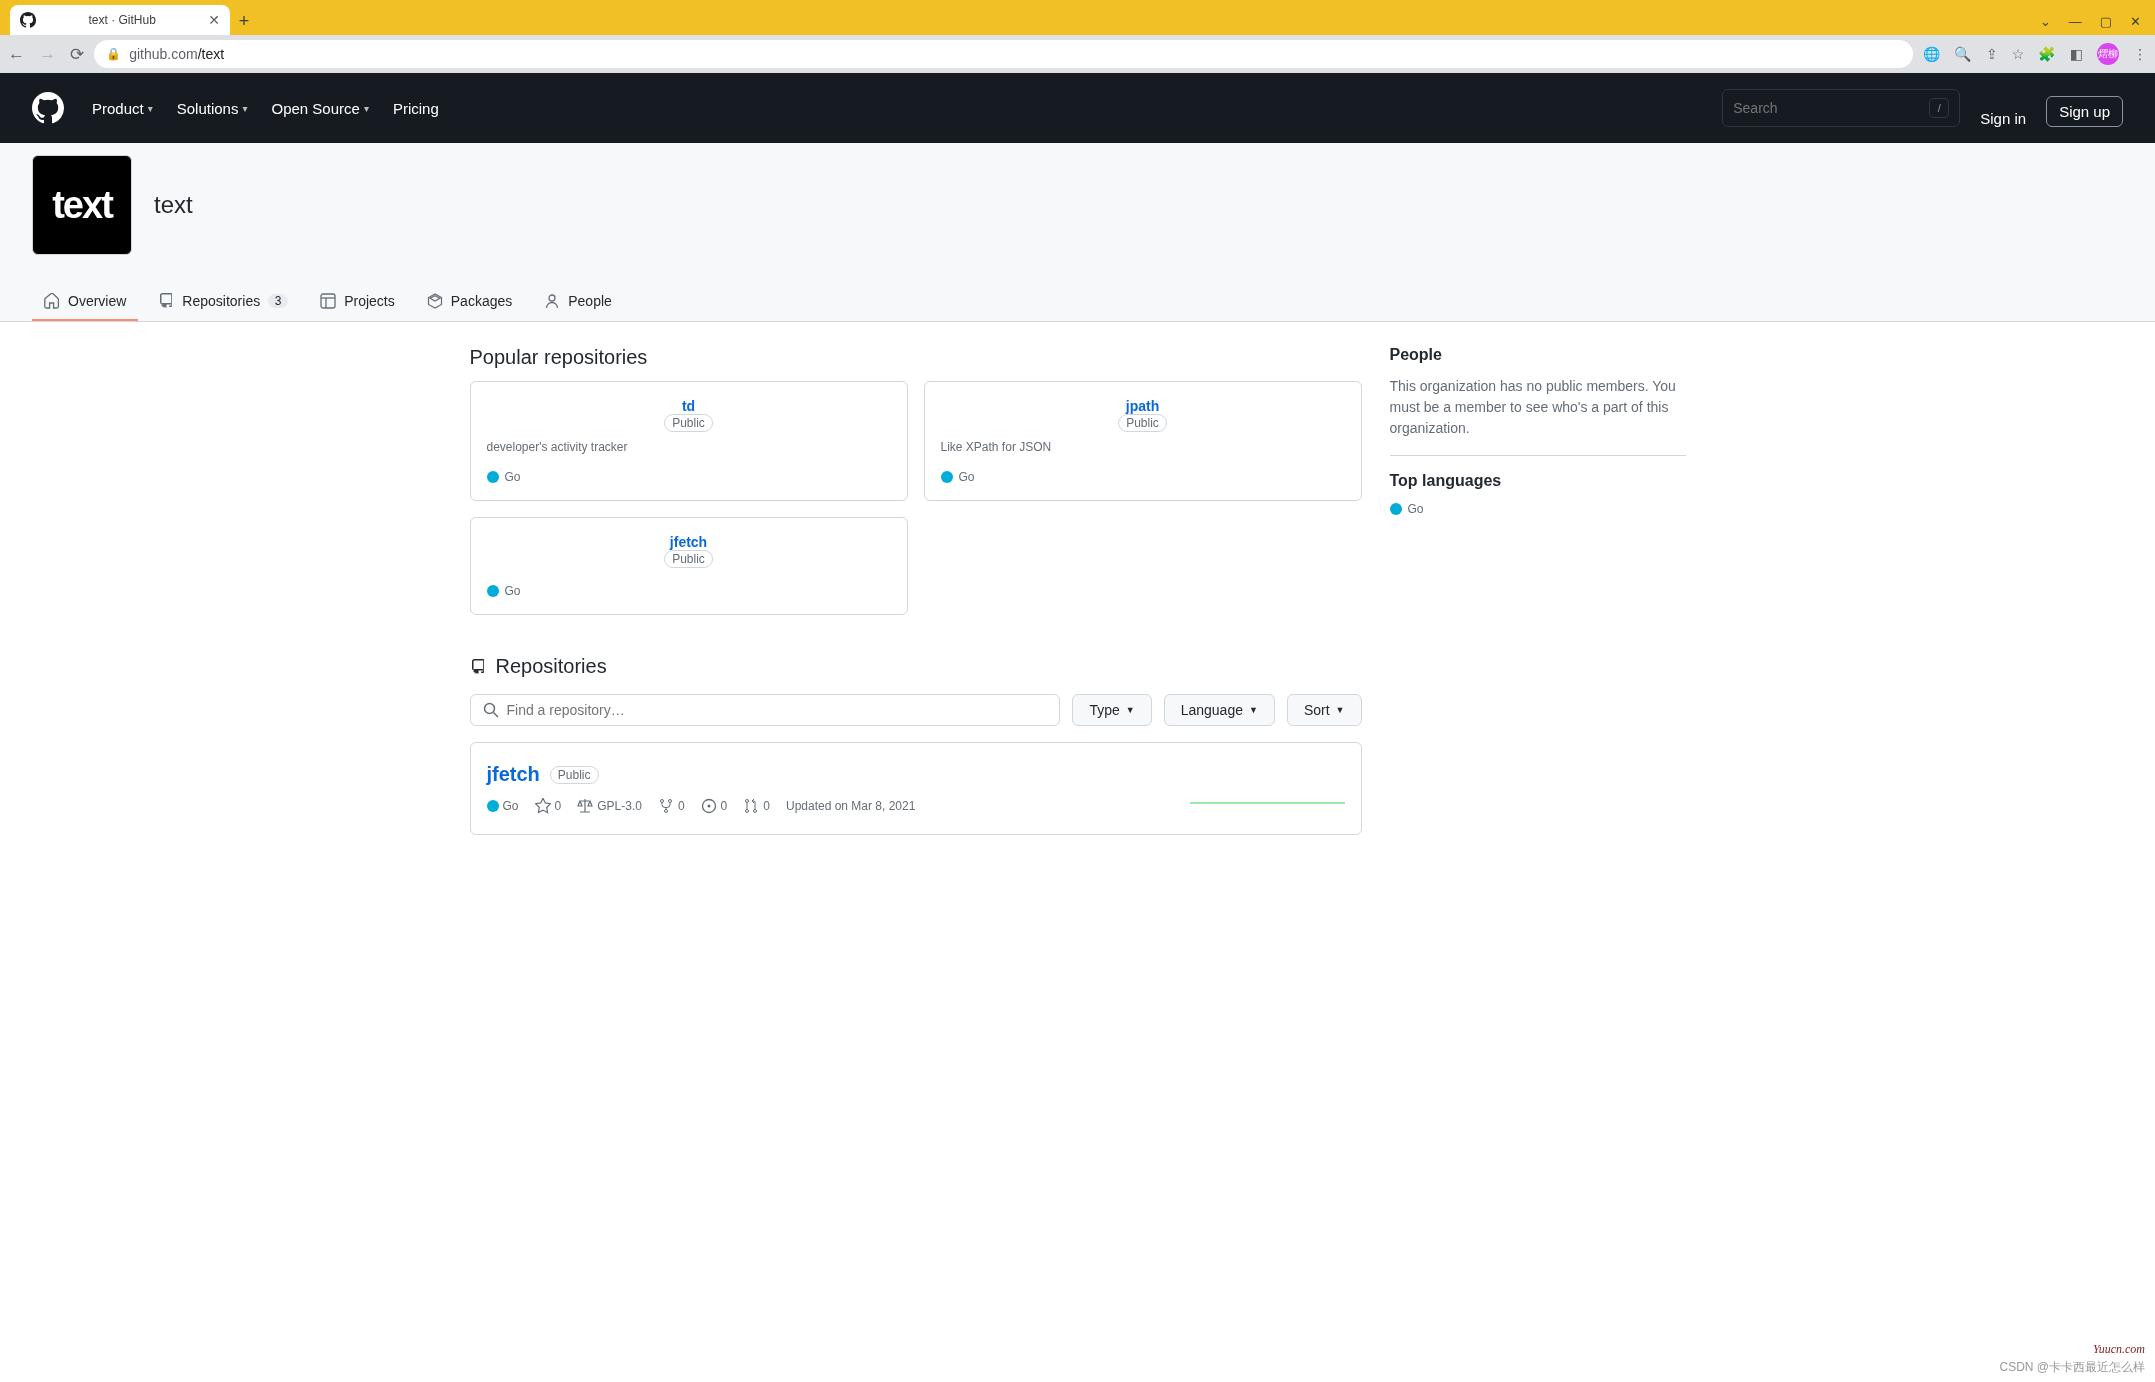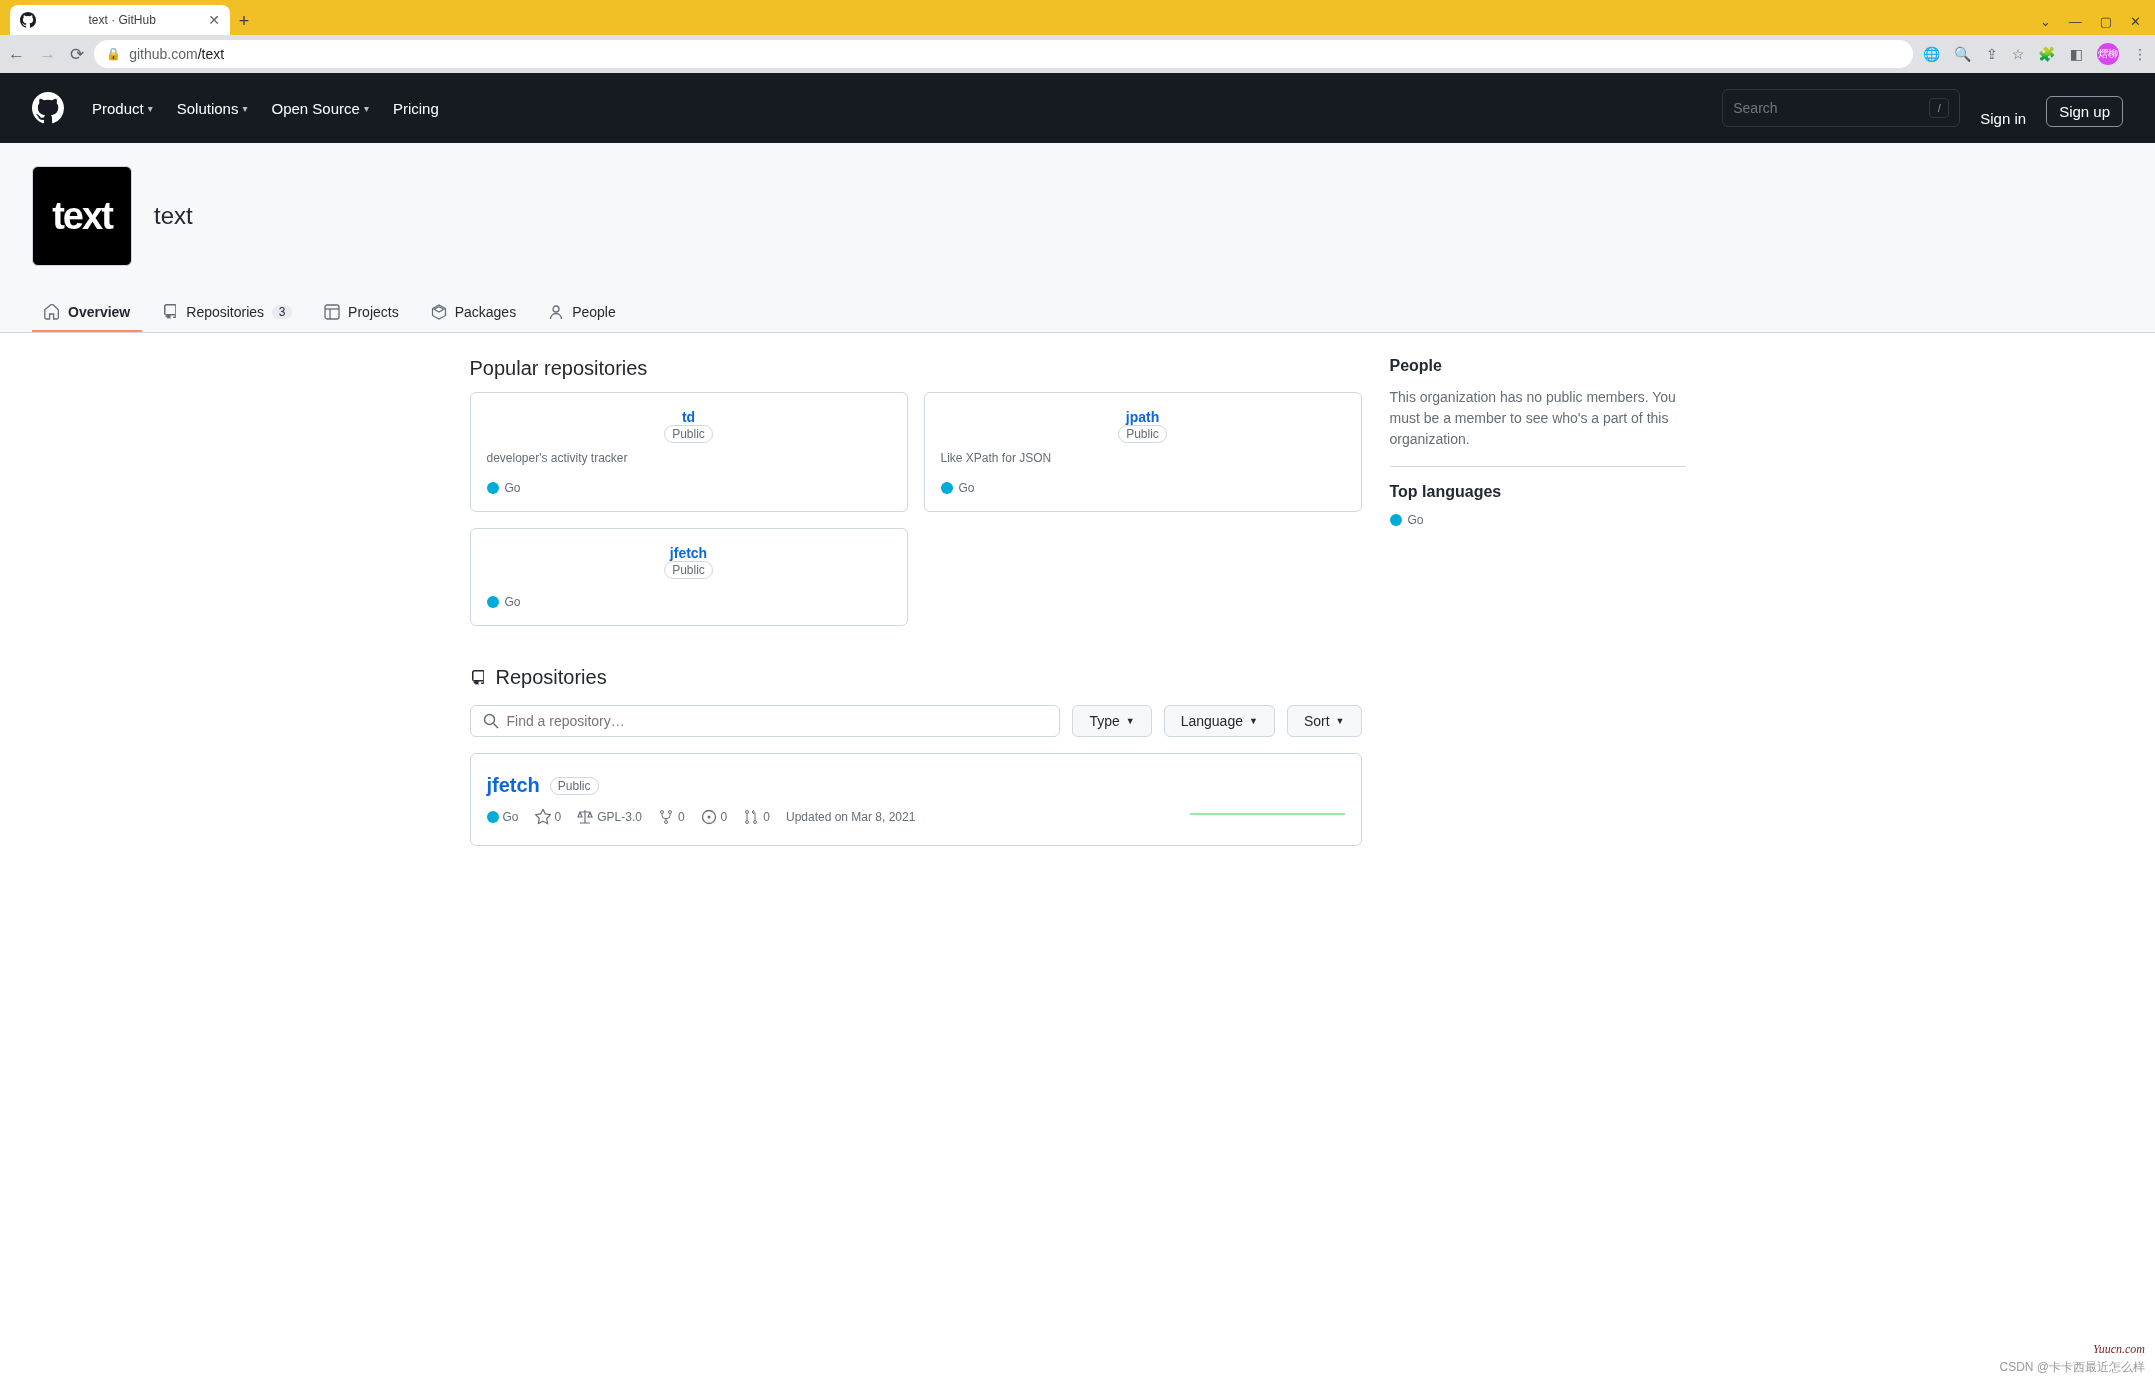--- a/index.html
+++ b/index.html
@@ -33,27 +33,27 @@
   .gh-nav-item { display: flex; align-items: center; gap: 4px; cursor: pointer; font-size: 15px; }
   .caret { font-size: 10px; opacity: .7; }
   .gh-header-right { margin-left: auto; display: flex; align-items: flex-end; gap: 20px; }
   .gh-search { width: 238px; height: 38px; border: 1px solid #30363d; border-radius: 6px; background: transparent; display: flex; align-items: center; padding: 0 10px; color: #8b949e; }
   .gh-search input { background: transparent; border: none; outline: none; flex: 1; color: #c9d1d9; font-size: 14px; }
   .slash { border: 1px solid #30363d; border-radius: 4px; width: 20px; height: 20px; display: flex; align-items: center; justify-content: center; font-size: 11px; }
   .signin { cursor: pointer; font-size: 15px; }
   .signup { border: 1px solid #8b949e; border-radius: 6px; padding: 6px 12px; cursor: pointer; font-size: 15px; }
 
   
-  .org-header { background: #f6f8fa; border-bottom: 1px solid #d0d7de; padding: 23px 32px 0 32px; }
+  .org-header { background: #f6f8fa; border-bottom: 1px solid #d0d7de; padding: 12px 32px 0 32px; }
   .org-top { display: flex; align-items: center; gap: 22px; }
   .org-avatar { width: 100px; height: 100px; background: #000; color: #fff; display: flex; align-items: center; justify-content: center; font-weight: 900; font-size: 38px; border: 1px solid #d0d7de; border-radius: 6px; letter-spacing: -2px; }
   .org-name { font-size: 24px; font-weight: 400; }
   .org-tabs { display: flex; gap: 8px; margin-top: 28px; }
   .org-tab { display: flex; align-items: center; gap: 8px; padding: 10px 12px; cursor: pointer; color: #24292f; border-bottom: 2px solid transparent; }
-  .org-tab.selected { border-bottom-color: #fd8c73; font-weight: 700; }
+  .org-tab.selected { border-bottom-color: #fd8c73; font-weight: 400; }
   .org-tab .icon { color: #656d76; }
   .counter { background: #afb8c133; border-radius: 999px; padding: 0 6px; font-size: 12px; min-width: 20px; text-align: center; color: #24292f; }
 
   
   .container { max-width: 1280px; margin: 0 auto; padding: 24px 32px; display: flex; gap: 28px; }
   .main-col { flex: 1; min-width: 0; }
   .side-col { width: 296px; }
 
   .section-title { font-size: 16px; font-weight: 400; color: #24292f; margin-bottom: 12px; }
   h2.section-title { font-size: 20px; font-weight: 400; }

